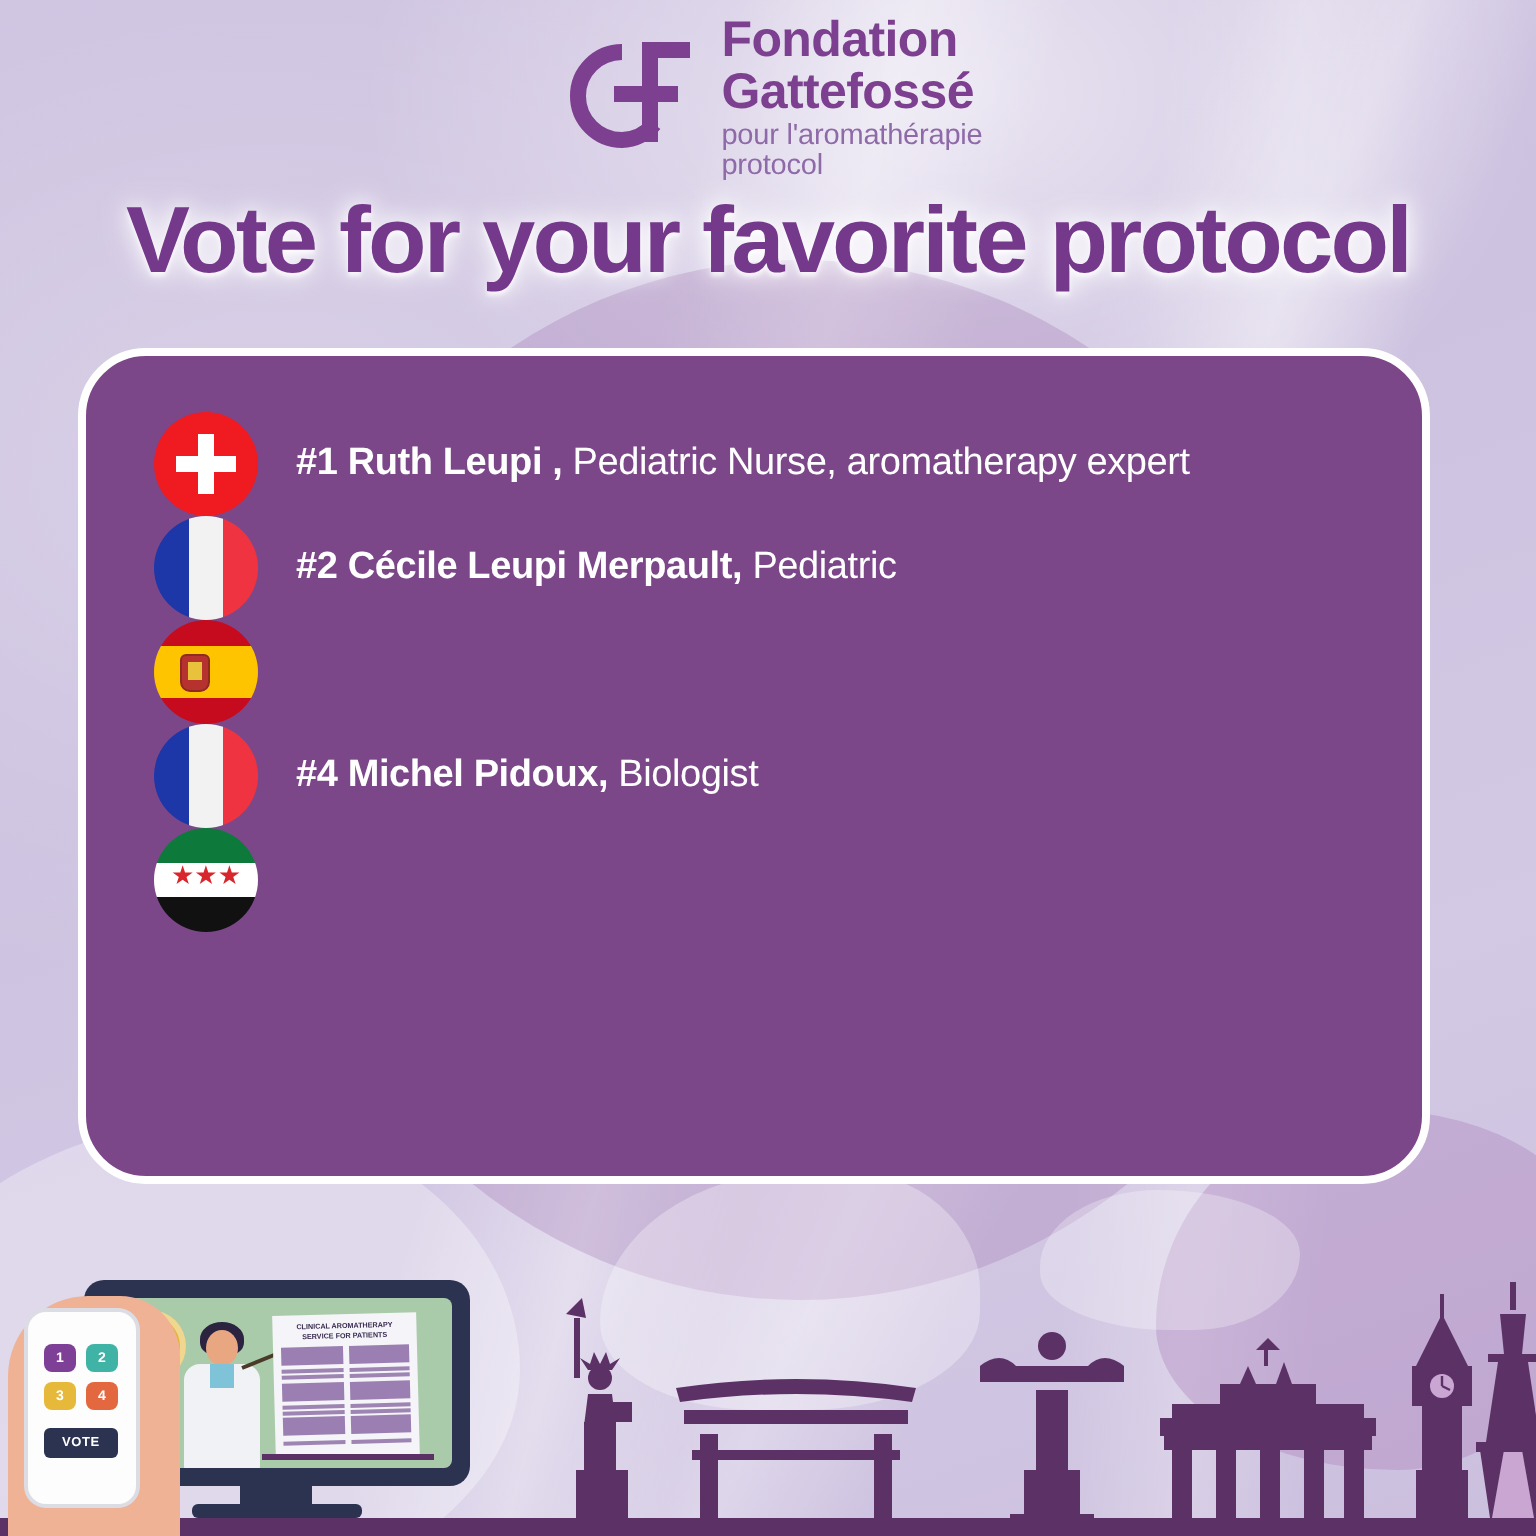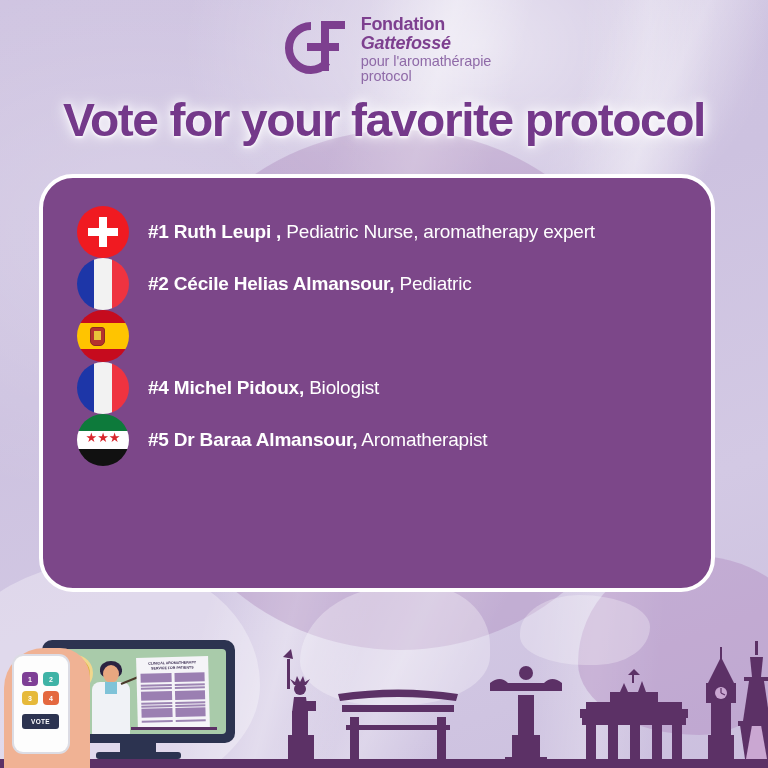--- a/index.html
+++ b/index.html
@@ -43,27 +43,27 @@
     right: 0;
     height: 76px;
     display: flex;
     align-items: center;
     justify-content: center;
     gap: 10px;
   }
   .logo-mark { width: 74px; height: 62px; flex: 0 0 auto; }
   .logo-text { line-height: 1; padding-top: 2px; }
   .logo-l1, .logo-l2 {
-    font-size: 18px;
+    font-size: 25px;
     font-weight: bold;
     color: #7d3f8f;
     letter-spacing: -0.3px;
     display: block;
   }
-  .logo-l2 { margin-top: 1px; font-style: italic; }
+  .logo-l2 { margin-top: 1px; }
   .logo-l3, .logo-l4 {
     font-size: 14.5px;
     color: #8f6aa8;
     display: block;
     letter-spacing: -0.1px;
   }
   .logo-l3 { margin-top: 2px; text-align: right; }
 
   
   .title {
@@ -338,21 +338,21 @@
           <span class="nm">#1</span>
           <span class="nm">Ruth Leupi ,</span>
           <span class="ttl">Pediatric Nurse, aromatherapy expert</span>
         </span>
       </div>
 
       <div class="row">
         <span class="flag f-fr"></span>
         <span class="row-text">
           <span class="nm">#2</span>
-          <span class="nm">Cécile Helias Almansour,</span>
+          <span class="nm">Cécile Leupi Merpault,</span>
           <span class="ttl">Pediatric</span>
         </span>
       </div>
 
       <div class="row">
         <span class="flag f-es">
           <span class="es-crest"></span>
         </span>
       </div>
 
@@ -361,25 +361,20 @@
         <span class="row-text">
           <span class="nm">#4</span>
           <span class="nm">Michel Pidoux,</span>
           <span class="ttl">Biologist</span>
         </span>
       </div>
 
       <div class="row">
         <span class="flag f-sy">
           <span class="sy-stars">★★★</span>
-        </span>
-        <span class="row-text">
-          <span class="nm">#5</span>
-          <span class="nm">Dr Baraa Almansour,</span>
-          <span class="ttl">Aromatherapist</span>
         </span>
       </div>
 
     </div>
   </div>
 
   <div class="illo">
 
     <svg class="skyline" viewBox="0 0 518 120" preserveAspectRatio="none">
       <g fill="#5c3166">

